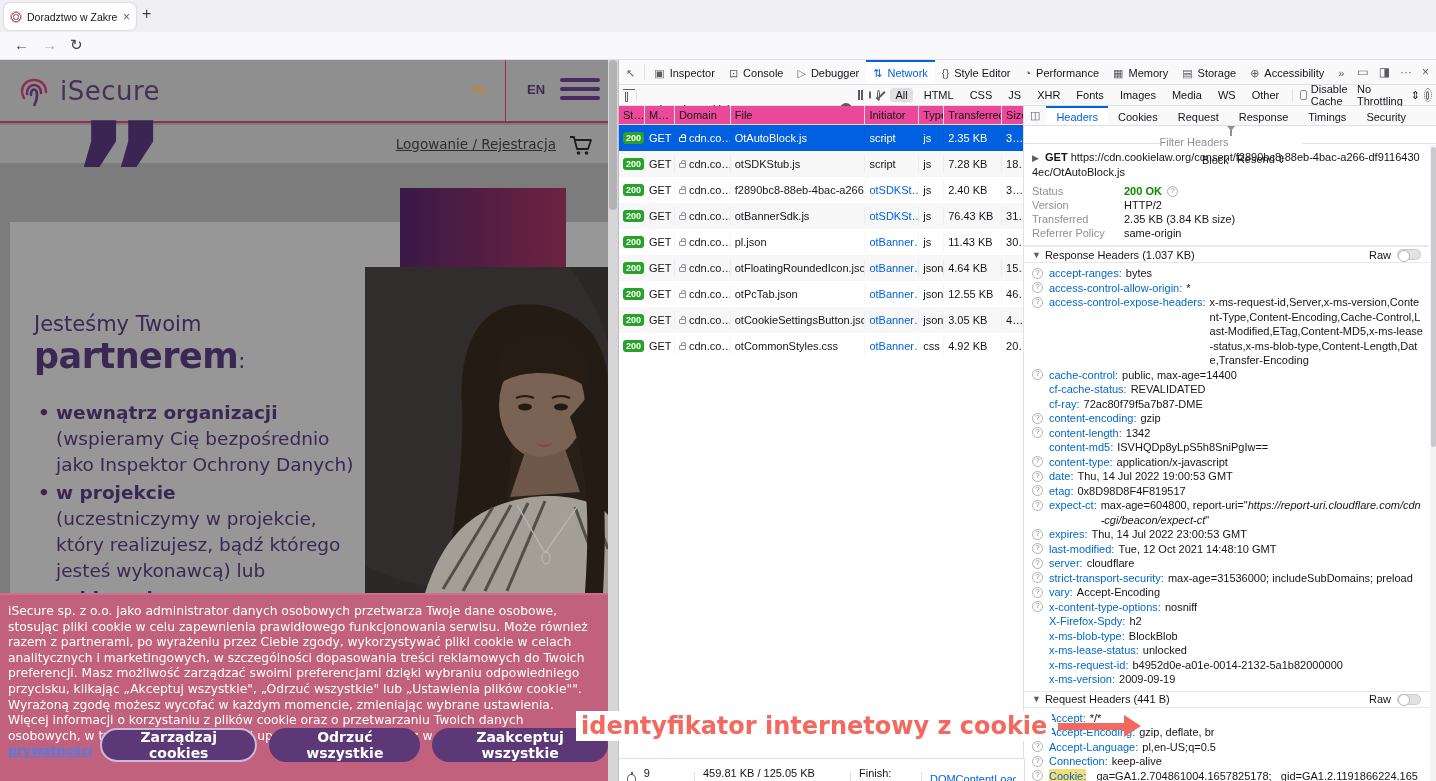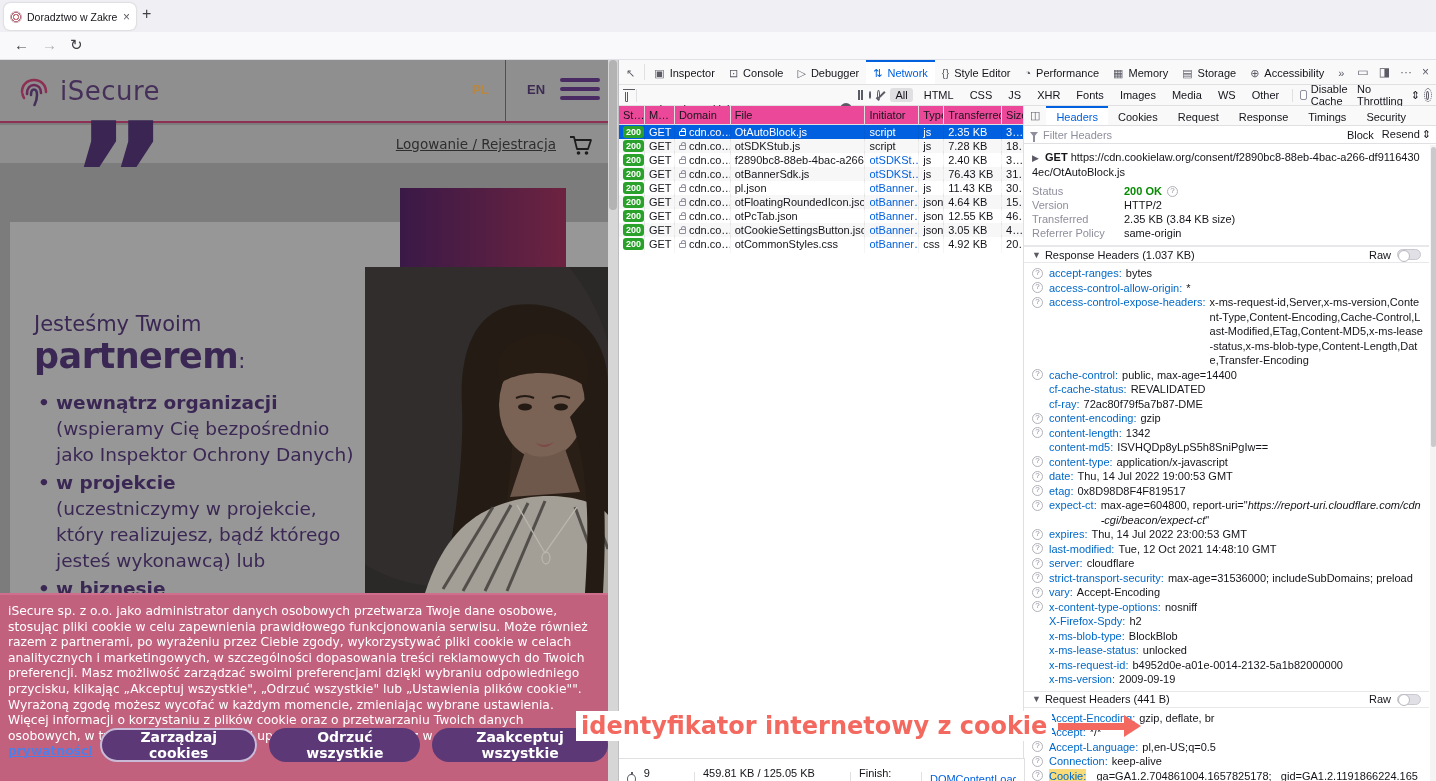--- a/index.html
+++ b/index.html
@@ -50,21 +50,21 @@
 
   #hero-card { position:absolute; left:10px; top:162px; width:602px; height:371px; background:#979797; }
   #quote-mark { position:absolute; left:70px; top:68px; font-family:"DejaVu Sans", sans-serif;
                 font-size:150px; line-height:100px; font-weight:bold; color:#3a2553; }
   #grad-rect { position:absolute; left:400px; top:128px; width:166px; height:79px;
                background:linear-gradient(90deg,#3a1947,#6d2340); }
   #photo { position:absolute; left:365px; top:207px; width:243px; height:326px; }
 
   #hero-text { position:absolute; left:34px; top:252px; width:330px; color:#3b2754;
                font-family:"DejaVu Sans", sans-serif; }
-  #hero-heading { font-size:21px; margin-bottom:14px; }
+  #hero-heading { font-size:21px; margin-bottom:24px; }
   #hero-heading .hl { font-size:35px; font-weight:800; letter-spacing:-.5px; }
   .bullets { list-style:none; }
   .bullets li { position:relative; padding-left:22px; font-size:18.5px; line-height:26px; margin-bottom:2px; }
   .bullets li::before { content:"•"; position:absolute; left:4px; font-weight:bold; }
   .b-title { font-weight:bold; }
 
   #cookie-banner { position:absolute; left:0; top:533px; width:608px; height:188px; background:#c2617e;
                    border-top:2px solid #d06f8d; color:#fff; font-family:"DejaVu Sans", sans-serif; }
   #banner-text { padding:9px 10px 0 8px; font-size:12.3px; line-height:15.6px; }
   #banner-link { color:#4d7fe8; font-weight:bold; text-decoration:underline; margin-left:4px; }
@@ -115,21 +115,21 @@
                        transform:rotate(-45deg); }
   .icon-gear { position:relative; width:9px; height:9px; border:1.5px solid #5b5b66; border-radius:50%; margin-right:2px;}
   .icon-gear::before { content:""; position:absolute; inset:-3.5px; border:1.5px dotted #5b5b66; border-radius:50%; }
   .icon-clock { position:relative; width:10px; height:10px; border:1.5px solid #5b5b66; border-radius:50%; }
   .icon-clock::before { content:""; position:absolute; left:2.6px; top:-3px; width:2px; height:2px; background:#5b5b66; }
 
   
   #net-table { position:absolute; left:0; top:46px; width:405px; height:652px; border-right:1px solid #e0e0e2; overflow:hidden; }
   #net-thead { display:flex; height:19px; border-bottom:1px solid #e0e0e2; background:#ec4899; color:#15141a; }
   #net-thead div { border-right:1px solid #e0e0e2; padding:3px 4px; overflow:hidden; white-space:nowrap; }
-  .net-row { display:flex; height:14px; align-items:center; background:#fff;justify-content:space-between; }
+  .net-row { display:flex; height:26px; align-items:center; background:#fff;justify-content:space-between; }
   .net-row:nth-child(even) { background:#f7f7f8; }
   .net-row.selected { background:#0060df; color:#fff; }
   .net-cell { padding:0 4px; overflow:hidden; white-space:nowrap; height:18px; line-height:18px; border-right:1px solid rgba(0,0,0,0.04); }
   .c-status { width:26px; } .c-method { width:30px; } .c-domain { width:56px; }
   .c-file { width:135px; } .c-init { width:54px; } .c-type { width:25px; }
   .c-trans { width:58px; } .c-size { width:21px; border-right:none !important; }
   .chip200 { display:inline-block; background:#2aa12a; color:#fff; font-size:9px; font-weight:bold;
              border-radius:3px; padding:0 3px; line-height:12px; vertical-align:1px; }
   .init-link { color:#0060df; }
   .lock-ic { display:inline-block; position:relative; width:7px; height:5px; border:1px solid #8f8f9d;
@@ -137,21 +137,21 @@
   .lock-ic::before { content:""; position:absolute; left:1px; top:-4px; width:3px; height:3px;
                      border:1px solid #8f8f9d; border-bottom:none; border-radius:3px 3px 0 0; }
   .net-row.selected .lock-ic, .net-row.selected .lock-ic::before { border-color:#fff; }
 
   
   #detail { position:absolute; left:405px; top:46px; width:413px; height:675px; overflow:hidden; }
   #detail-tabs { display:flex; height:20px; border-bottom:1px solid #e0e0e2; background:#f9f9fa; align-items:stretch; }
   .d-tab { padding:3px 10px; border-top:2px solid transparent; }
   .d-tab.active { color:#0061e0; border-top-color:#0061e0; background:#fff; }
   .pane-toggle { padding:3px 6px; color:#5b5b66; }
-  #detail-filter { display:flex; align-items:center; height:18px; border-bottom:1px solid #e0e0e2; padding:0 6px; gap:5px; }
+  #detail-filter { display:flex; align-items:center; height:18px; border-bottom:1px solid #e0e0e2; padding:0 6px; gap:5px;flex-direction:column; }
   #detail-filter input { border:none; outline:none; flex:1; font-size:11px; font-family:"Liberation Sans",sans-serif; }
   #detail-filter input::placeholder { color:#8f8f9d; }
   .funnel { width:0; height:0; border-left:4px solid transparent; border-right:4px solid transparent;
             border-top:5px solid #8f8f9d; position:relative; }
   .funnel::after { content:""; position:absolute; left:-1px; top:-1px; width:2px; height:6px; background:#8f8f9d; }
   .df-right { display:flex; gap:8px; color:#15141a; align-items:center;padding-left:27px; }
 
   #detail-scroll { position:absolute; left:0; top:39px; width:405px; }
   #summary { padding:6px 8px 5px 8px; border-bottom:1px solid #e8e8ea; }
   #req-line { line-height:13.5px; word-break:break-all; margin-bottom:5px; }
@@ -703,27 +703,27 @@
 
       <div class="section-head">
         <span class="tri">▼</span>
         <span>Request Headers (441 B)</span>
         <span class="raw">Raw</span>
         <span class="toggle"></span>
       </div>
       <div class="hlist" id="req-list">
           <div class="hrow">
             <span class="qicon">?</span>
+            <span class="hkey">Accept:</span>
+            <span class="hval">*/*</span>
+          </div>
+          <div class="hrow">
+            <span class="qicon">?</span>
             <span class="hkey">Accept-Encoding:</span>
             <span class="hval">gzip, deflate, br</span>
-          </div>
-          <div class="hrow">
-            <span class="qicon">?</span>
-            <span class="hkey">Accept:</span>
-            <span class="hval">*/*</span>
           </div>
           <div class="hrow">
             <span class="qicon">?</span>
             <span class="hkey">Accept-Language:</span>
             <span class="hval">pl,en-US;q=0.5</span>
           </div>
           <div class="hrow">
             <span class="qicon">?</span>
             <span class="hkey">Connection:</span>
             <span class="hval">keep-alive</span>

